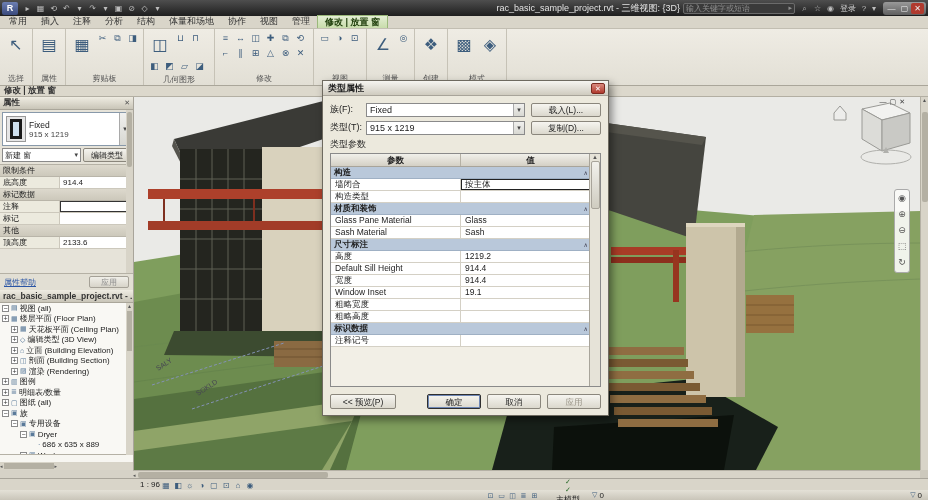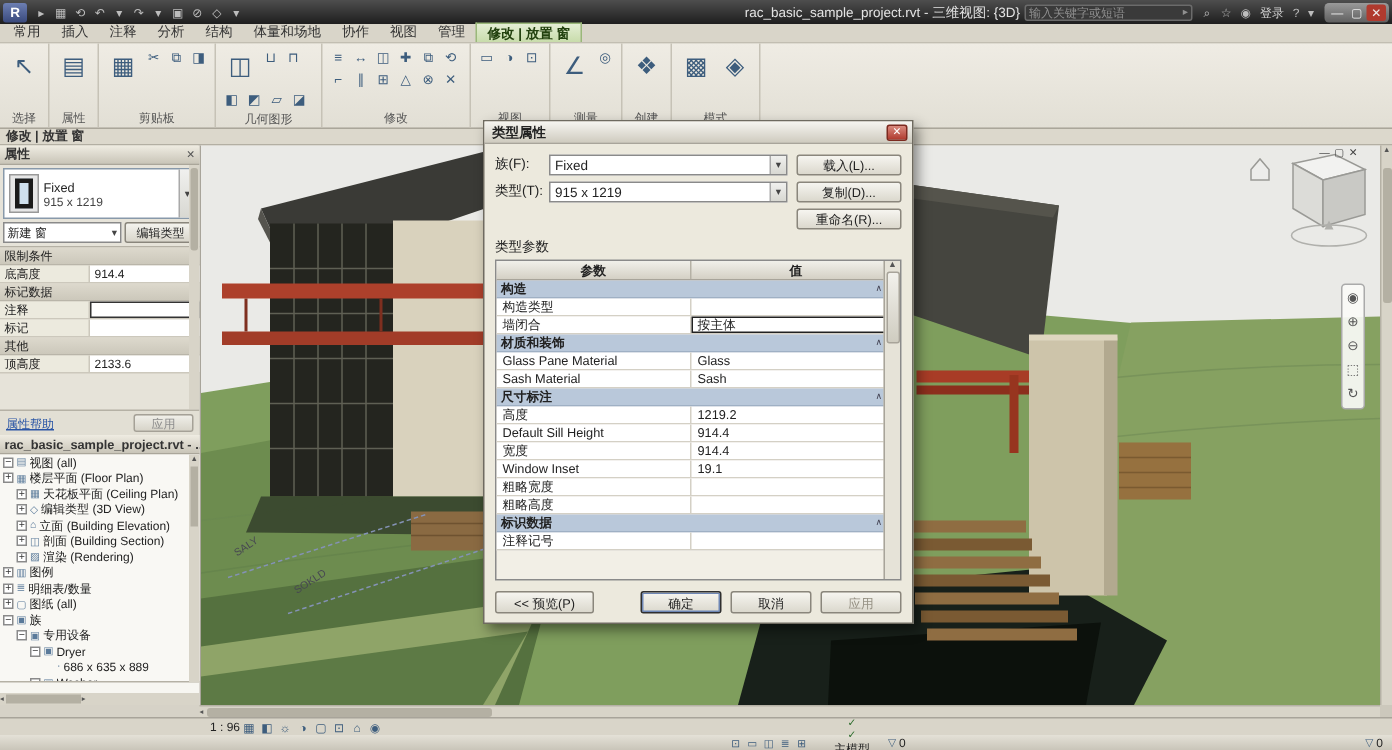--- a/index.html
+++ b/index.html
@@ -514,41 +514,38 @@
         <div class="dbtn">载入(L)...</div>
       </div>
       <div class="dlg-row">
         <span class="lbl">类型(T):</span>
         <div class="combo">
           <span>915 x 1219</span>
           <span class="arr">▾</span>
         </div>
         <div class="dbtn">复制(D)...</div>
       </div>
-      <div class="dlg-row" id="rename-row">
-        <div class="dbtn">重命名(R)...</div>
-      </div>
       <div id="type-params-label">类型参数</div>
       <div id="dlg-table">
         <div id="dlg-head">
           <div class="h1">参数</div>
           <div class="h2">值</div>
         </div>
         <div id="dlg-rows">
             <div class="dgroup">
               <span class="dgl">构造</span>
               <span class="dgc">∧</span>
             </div>
             <div class="drow">
+              <div class="dlab">墙闭合</div>
+              <div class="dval editing">按主体</div>
+            </div>
+            <div class="drow">
               <div class="dlab">构造类型</div>
               <div class="dval"></div>
-            </div>
-            <div class="drow">
-              <div class="dlab">墙闭合</div>
-              <div class="dval editing">按主体</div>
             </div>
             <div class="dgroup">
               <span class="dgl">材质和装饰</span>
               <span class="dgc">∧</span>
             </div>
             <div class="drow">
               <div class="dlab">Glass Pane Material</div>
               <div class="dval">Glass</div>
             </div>
             <div class="drow">

